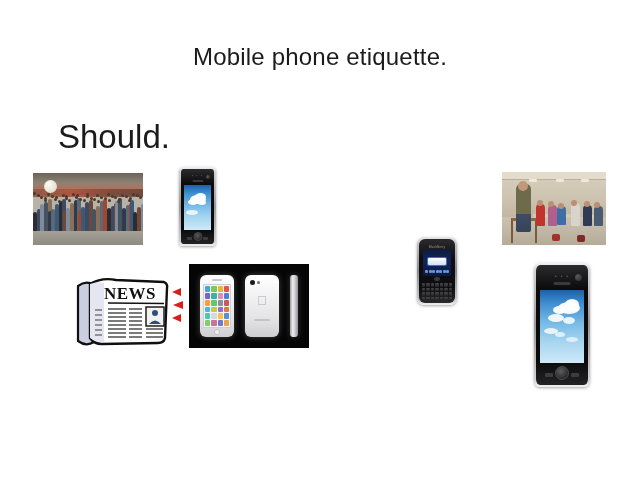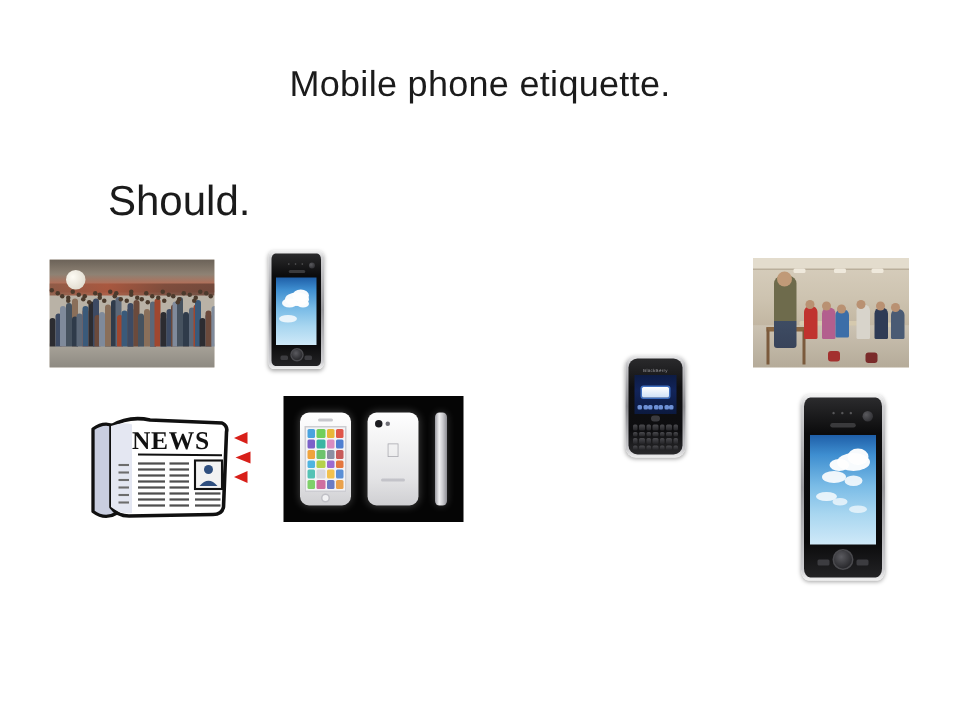--- a/index.html
+++ b/index.html
@@ -34,23 +34,23 @@
     line-height: 1.1;
   }
   .col-heading {
     position: absolute;
     font-weight: 400;
     color: #1b1b1b;
     line-height: 1.1;
     white-space: pre;
   }
   .col-heading.should {
-    left: 72px;
+    left: 58px;
     top: 119px;
-    font-size: 28px;
+    font-size: 33px;
   }
   .col-heading.shouldnt {
     left: 456px;
     top: 130px;
     font-size: 25px;
   }
 
   
   .media {
     position: absolute;
@@ -245,21 +245,21 @@
     display: grid; grid-template-columns: repeat(7, 1fr);
     grid-auto-rows: 1fr; gap: 1px;
   }
   .bb-keys span {
     background: linear-gradient(180deg,#4a4a4e,#232326);
     border-radius: 1px; display: block;
   }
 
   
   .newspaper {
-    position: absolute; left: 52px; top: 272px; width: 104px; height: 78px;
+    position: absolute; left: 68px; top: 272px; width: 104px; height: 78px;
   }
   .np-svg { display: block; width: 100%; height: 100%; }
   .np-marks {
     position: absolute; left: 104px; top: 16px; width: 22px; height: 36px;
   }
   .np-marks i {
     position: absolute; display: block; width: 0; height: 0;
     border-style: solid;
   }
 

